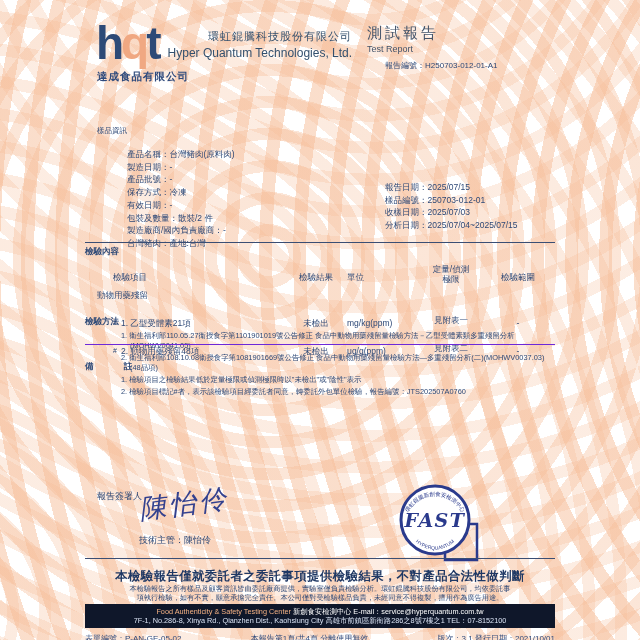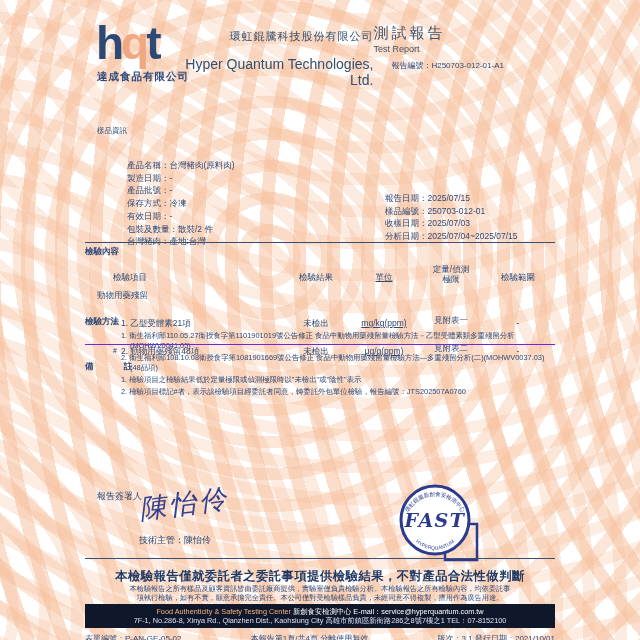--- a/index.html
+++ b/index.html
@@ -16,41 +16,41 @@
       repeating-radial-gradient(circle at 58% -26%, rgba(246,189,152,0) 0 20px, rgba(246,189,152,0.28) 20px 32px);
   }
   .layer{position:absolute;z-index:1;}
   
   #header{top:24px;left:96px;right:78px;display:flex;justify-content:space-between;}
   .logo-wrap{display:flex;gap:9px;align-items:flex-start;text-align:right;}
   .logo-text{font-weight:bold;font-size:46px;line-height:38px;letter-spacing:-3px;color:#2d4a77;}
   .logo-text .q{color:#f0a882;}
   .logo-co{margin-top:5px;}
   .co-zh{font-size:11px;letter-spacing:1px;color:#33506e;}
-  .co-en{font-size:14px;margin-top:12px;color:#33506e;}
+  .co-en{font-size:12px;margin-top:2px;color:#33506e;}
   .report-head{width:195px;}
   .rt-zh{font-size:15px;letter-spacing:3px;color:#44546a;}
   .rt-en{font-size:9px;color:#44546a;margin-top:1px;}
   .rt-no{font-size:8px;margin-top:6px;padding-left:18px;color:#2e4977;}
   
   #client{top:70px;left:97px;font-size:10.5px;font-weight:bold;letter-spacing:1px;color:#2f4a7c;}
   
   #sample{top:126px;left:97px;right:85px;}
-  .sec-small{font-size:7.5px;margin-bottom:23px;}
+  .sec-small{font-size:7.5px;margin-bottom:12px;}
   .cols{position:relative;}
   .left-col{margin-left:30px;}
   .field{font-size:8.5px;line-height:12.7px;white-space:nowrap;}
   .right-col{position:absolute;left:288px;top:33px;}
   
   #content{top:242px;left:85px;right:85px;border-top:1px solid #3a4e74;padding-top:3px;}
   .sec-title{font-size:8.5px;font-weight:bold;}
   .thead{display:flex;font-size:8.5px;margin-top:7px;align-items:flex-end;}
   .c-item{flex:1;padding-left:28px;}
   .c-result{width:62px;text-align:center;}
-  .c-unit{width:74px;text-align:center;text-decoration:underline;}
+  .c-unit{width:74px;text-align:left;}
   .c-limit{width:60px;text-align:center;white-space:pre-line;line-height:9.5px;}
   .c-range{width:74px;text-align:center;}
   .group-row{font-size:8.5px;margin-top:6px;padding-left:12px;}
   .trow{display:flex;font-size:8.5px;line-height:14px;margin-top:14px;}
   .mark{font-size:7px;margin-right:4px;}
   .row-item{display:flex;align-items:center;}
   
   #methods{top:316px;left:85px;right:85px;}
   .m-item{font-size:7.4px;line-height:9.6px;margin:3px 0 0 36px;padding-left:9px;text-indent:-9px;}
   
@@ -102,20 +102,21 @@
 <div id="sample" class="layer">
   <div class="sec-small">樣品資訊</div>
   <div class="cols">
     <div class="left-col">
       <div class="field"><span>產品名稱：</span><span>台灣豬肉(原料肉)</span></div>
       <div class="field"><span>製造日期：</span><span>-</span></div>
       <div class="field"><span>產品批號：</span><span>-</span></div>
       <div class="field"><span>保存方式：</span><span>冷凍</span></div>
       <div class="field"><span>有效日期：</span><span>-</span></div>
       <div class="field"><span>包裝及數量：</span><span>散裝/2 件</span></div>
+      <div class="field"><span>製造廠商/國內負責廠商：</span><span>-</span></div>
       <div class="field"><span>台灣豬肉：</span><span>產地:台灣</span></div>
     </div>
     <div class="right-col">
       <div class="field"><span>報告日期：</span><span>2025/07/15</span></div>
       <div class="field"><span>樣品編號：</span><span>250703-012-01</span></div>
       <div class="field"><span>收樣日期：</span><span>2025/07/03</span></div>
       <div class="field"><span>分析日期：</span><span>2025/07/04~2025/07/15</span></div>
     </div>
   </div>
 </div>
@@ -182,21 +183,21 @@
     <text x="42" y="47" text-anchor="middle" font-size="19" font-weight="bold" font-style="italic" font-family="DejaVu Serif, Liberation Serif, serif" fill="#2a3a8c" letter-spacing="1.5">FAST</text>
     <text font-size="5" fill="#2a3a8c">
       <textPath href="#sealBottom" startOffset="50%" text-anchor="middle">HYPERQUANTUM</textPath>
     </text>
   </svg>
 </div>
 
 <div id="footer" class="layer">
   <div class="f-rule"></div>
   <div class="f-bold">本檢驗報告僅就委託者之委託事項提供檢驗結果，不對產品合法性做判斷</div>
-  <div class="f-small">本檢驗報告之所有樣品及顧客資訊皆由委託廠商提供，實驗室僅負責檢驗分析。本檢驗報告之所有檢驗內容，均依委託事</div>
+  <div class="f-small">本檢驗報告之所有樣品及顧客資訊皆由委託廠商提供，實驗室僅負責檢驗分析。環虹錕騰科技股份有限公司，均依委託事</div>
   <div class="f-small">項執行檢驗，如有不實，願意承擔完全責任。本公司僅對受檢驗樣品負責，未經同意不得複製，擅用作為廣告用途。</div>
   <div class="f-bar">
     <div class="bar-l1">
       <span class="bar-en">Food Authenticity &amp; Safety Testing Center</span>
       <span class="bar-zh">新創食安檢測中心</span>
       <span class="bar-email">E-mail：service@hyperquantum.com.tw</span>
     </div>
     <div class="bar-l2">7F-1, No.286-8, Xinya Rd., Qianzhen Dist., Kaohsiung City 高雄市前鎮區新衙路286之8號7樓之1 TEL：07-8152100</div>
   </div>
   <div class="f-row">

